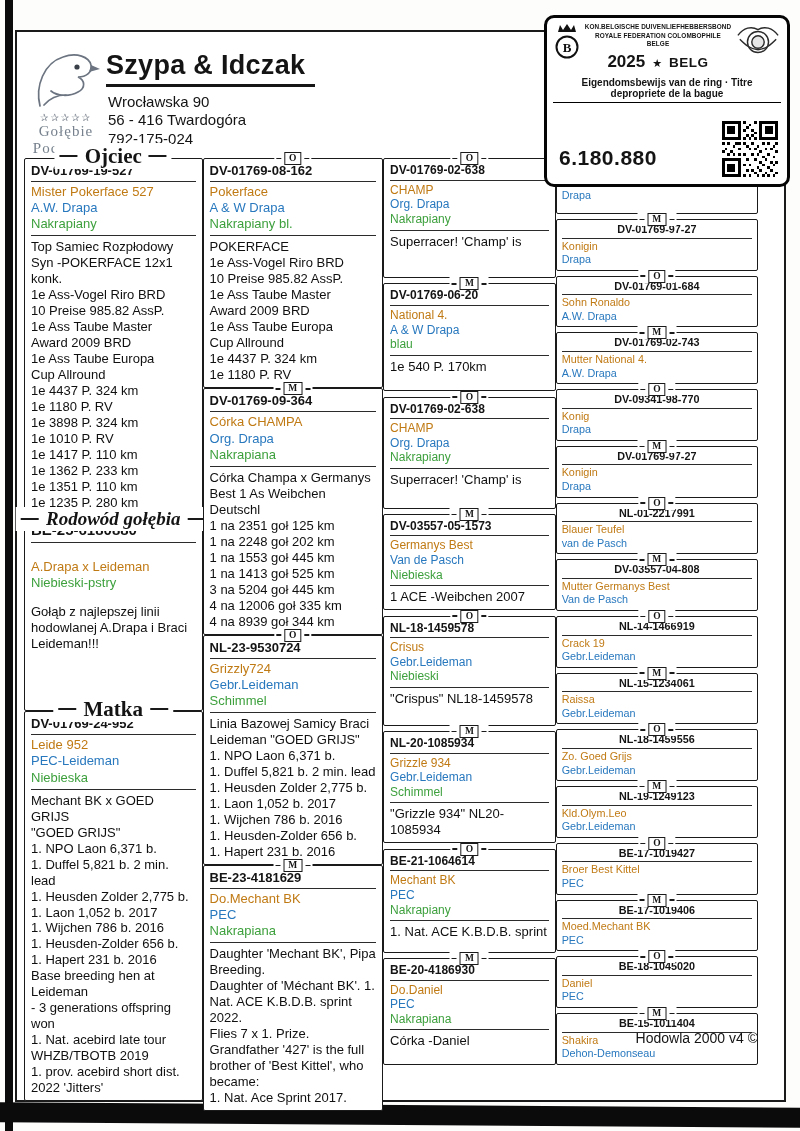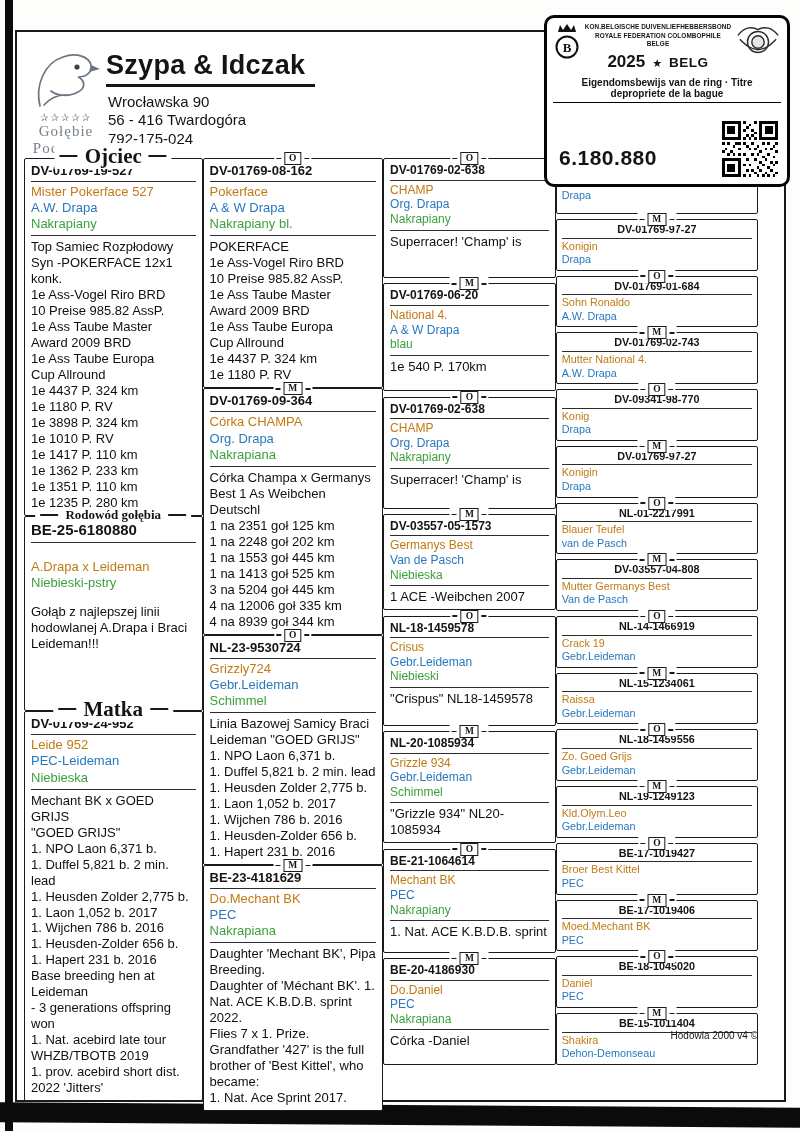--- a/index.html
+++ b/index.html
@@ -48,24 +48,24 @@
   .c3 .nt { font-size:13px; }
   .subject .ring { font-size:15px; }
   .subject .nm { margin-top:16px; }
   .subject .nt { border-top:none; margin-top:10px; }
 
   .mk { position:absolute; top:-7px; left:50%; transform:translateX(-50%); display:flex; align-items:center; gap:3px; background:#fff; padding:0 2px; }
   .mk b { border:1.2px solid #1a1a1a; font:bold 9.5px "Liberation Serif",serif; padding:0 4px; line-height:11px; background:#fff; }
   .mk i { width:5px; height:1.5px; background:#1a1a1a; }
   .lbl { position:absolute; left:50%; transform:translateX(-50%); display:flex; align-items:center; gap:7px; background:#fff; padding:0 5px; white-space:nowrap; font-family:"Liberation Serif",serif; font-weight:bold; }
   .lbl.big { font-size:21px; top:-16px; }
-  .lbl.small { font-size:13px; top:-10px; }
+  .lbl.small { font-size:19px; top:-10px;font-style:italic; }
   .lbl i { width:18px; height:2px; background:#1a1a1a; }
 
-  .footer { position:absolute; right:42px; top:1030px; font-size:10px; }
+  .footer { position:absolute; right:42px; top:1030px; font-size:14px; }
 </style>
 </head>
 <body>
 
 <div class="scan-left"></div>
 <div class="scan-bottom"></div>
 <div class="frame"></div>
 
 <div class="logo">
   <svg width="72" height="62" viewBox="0 0 72 62">

